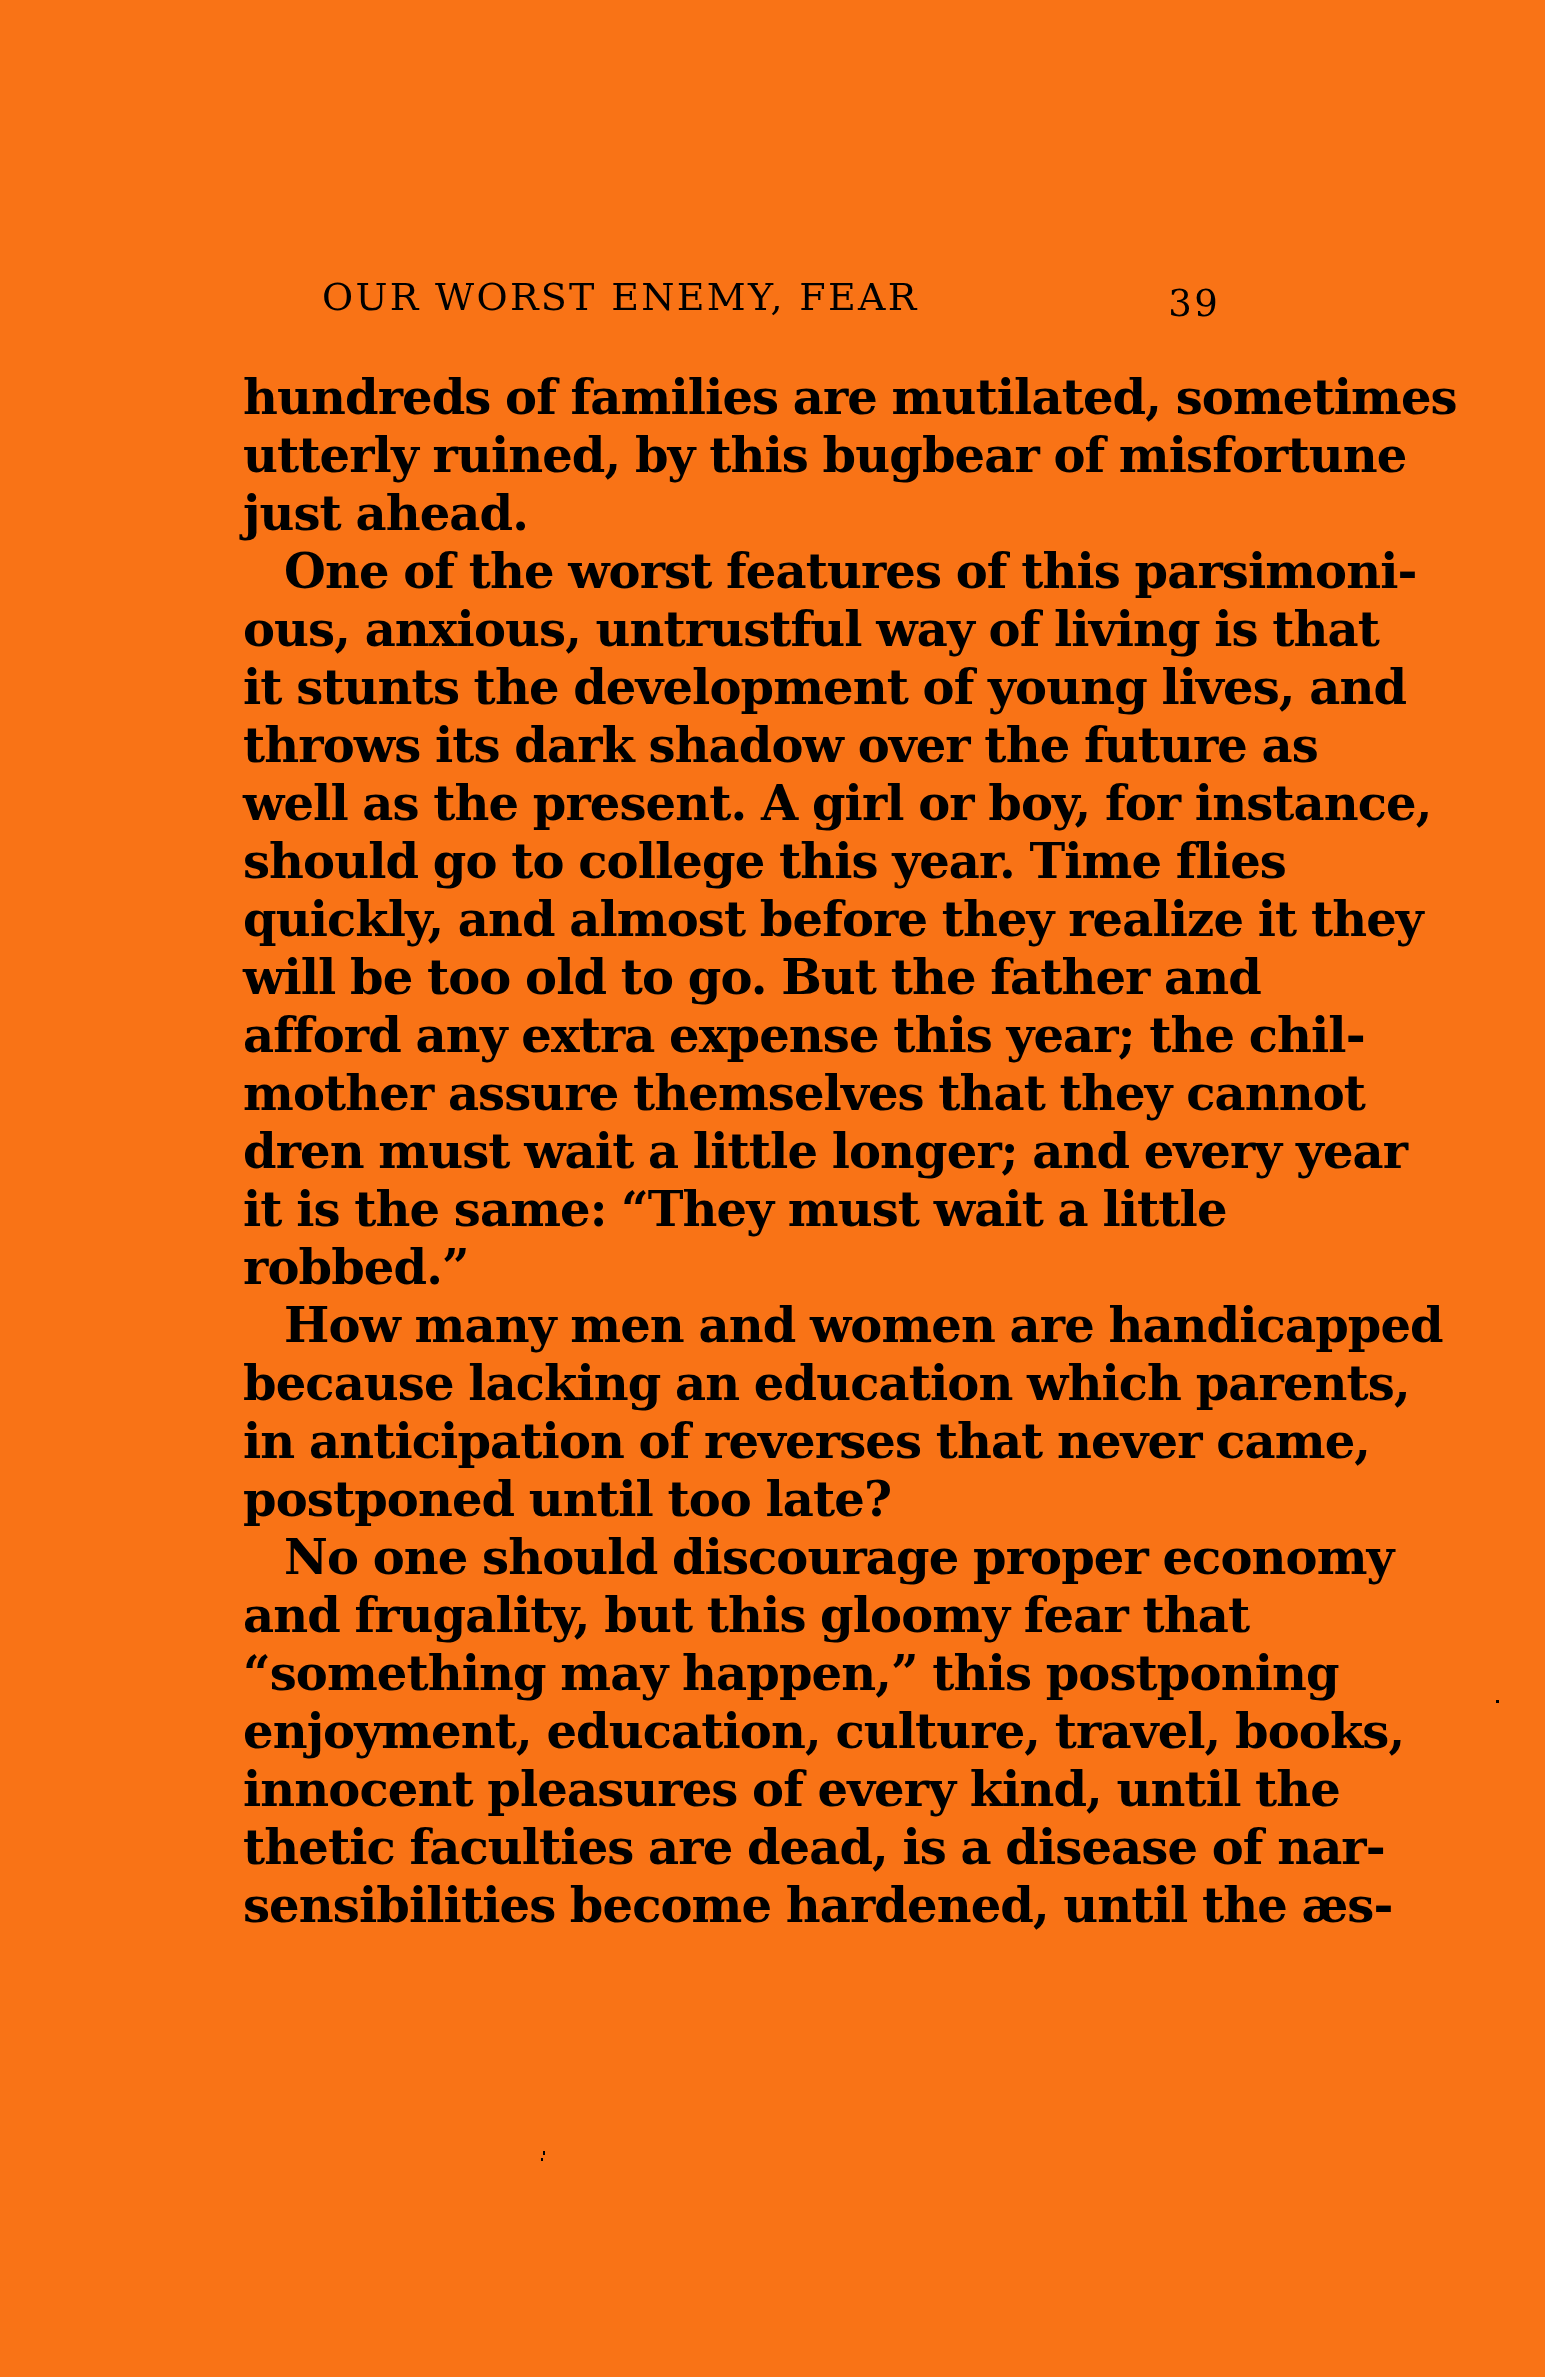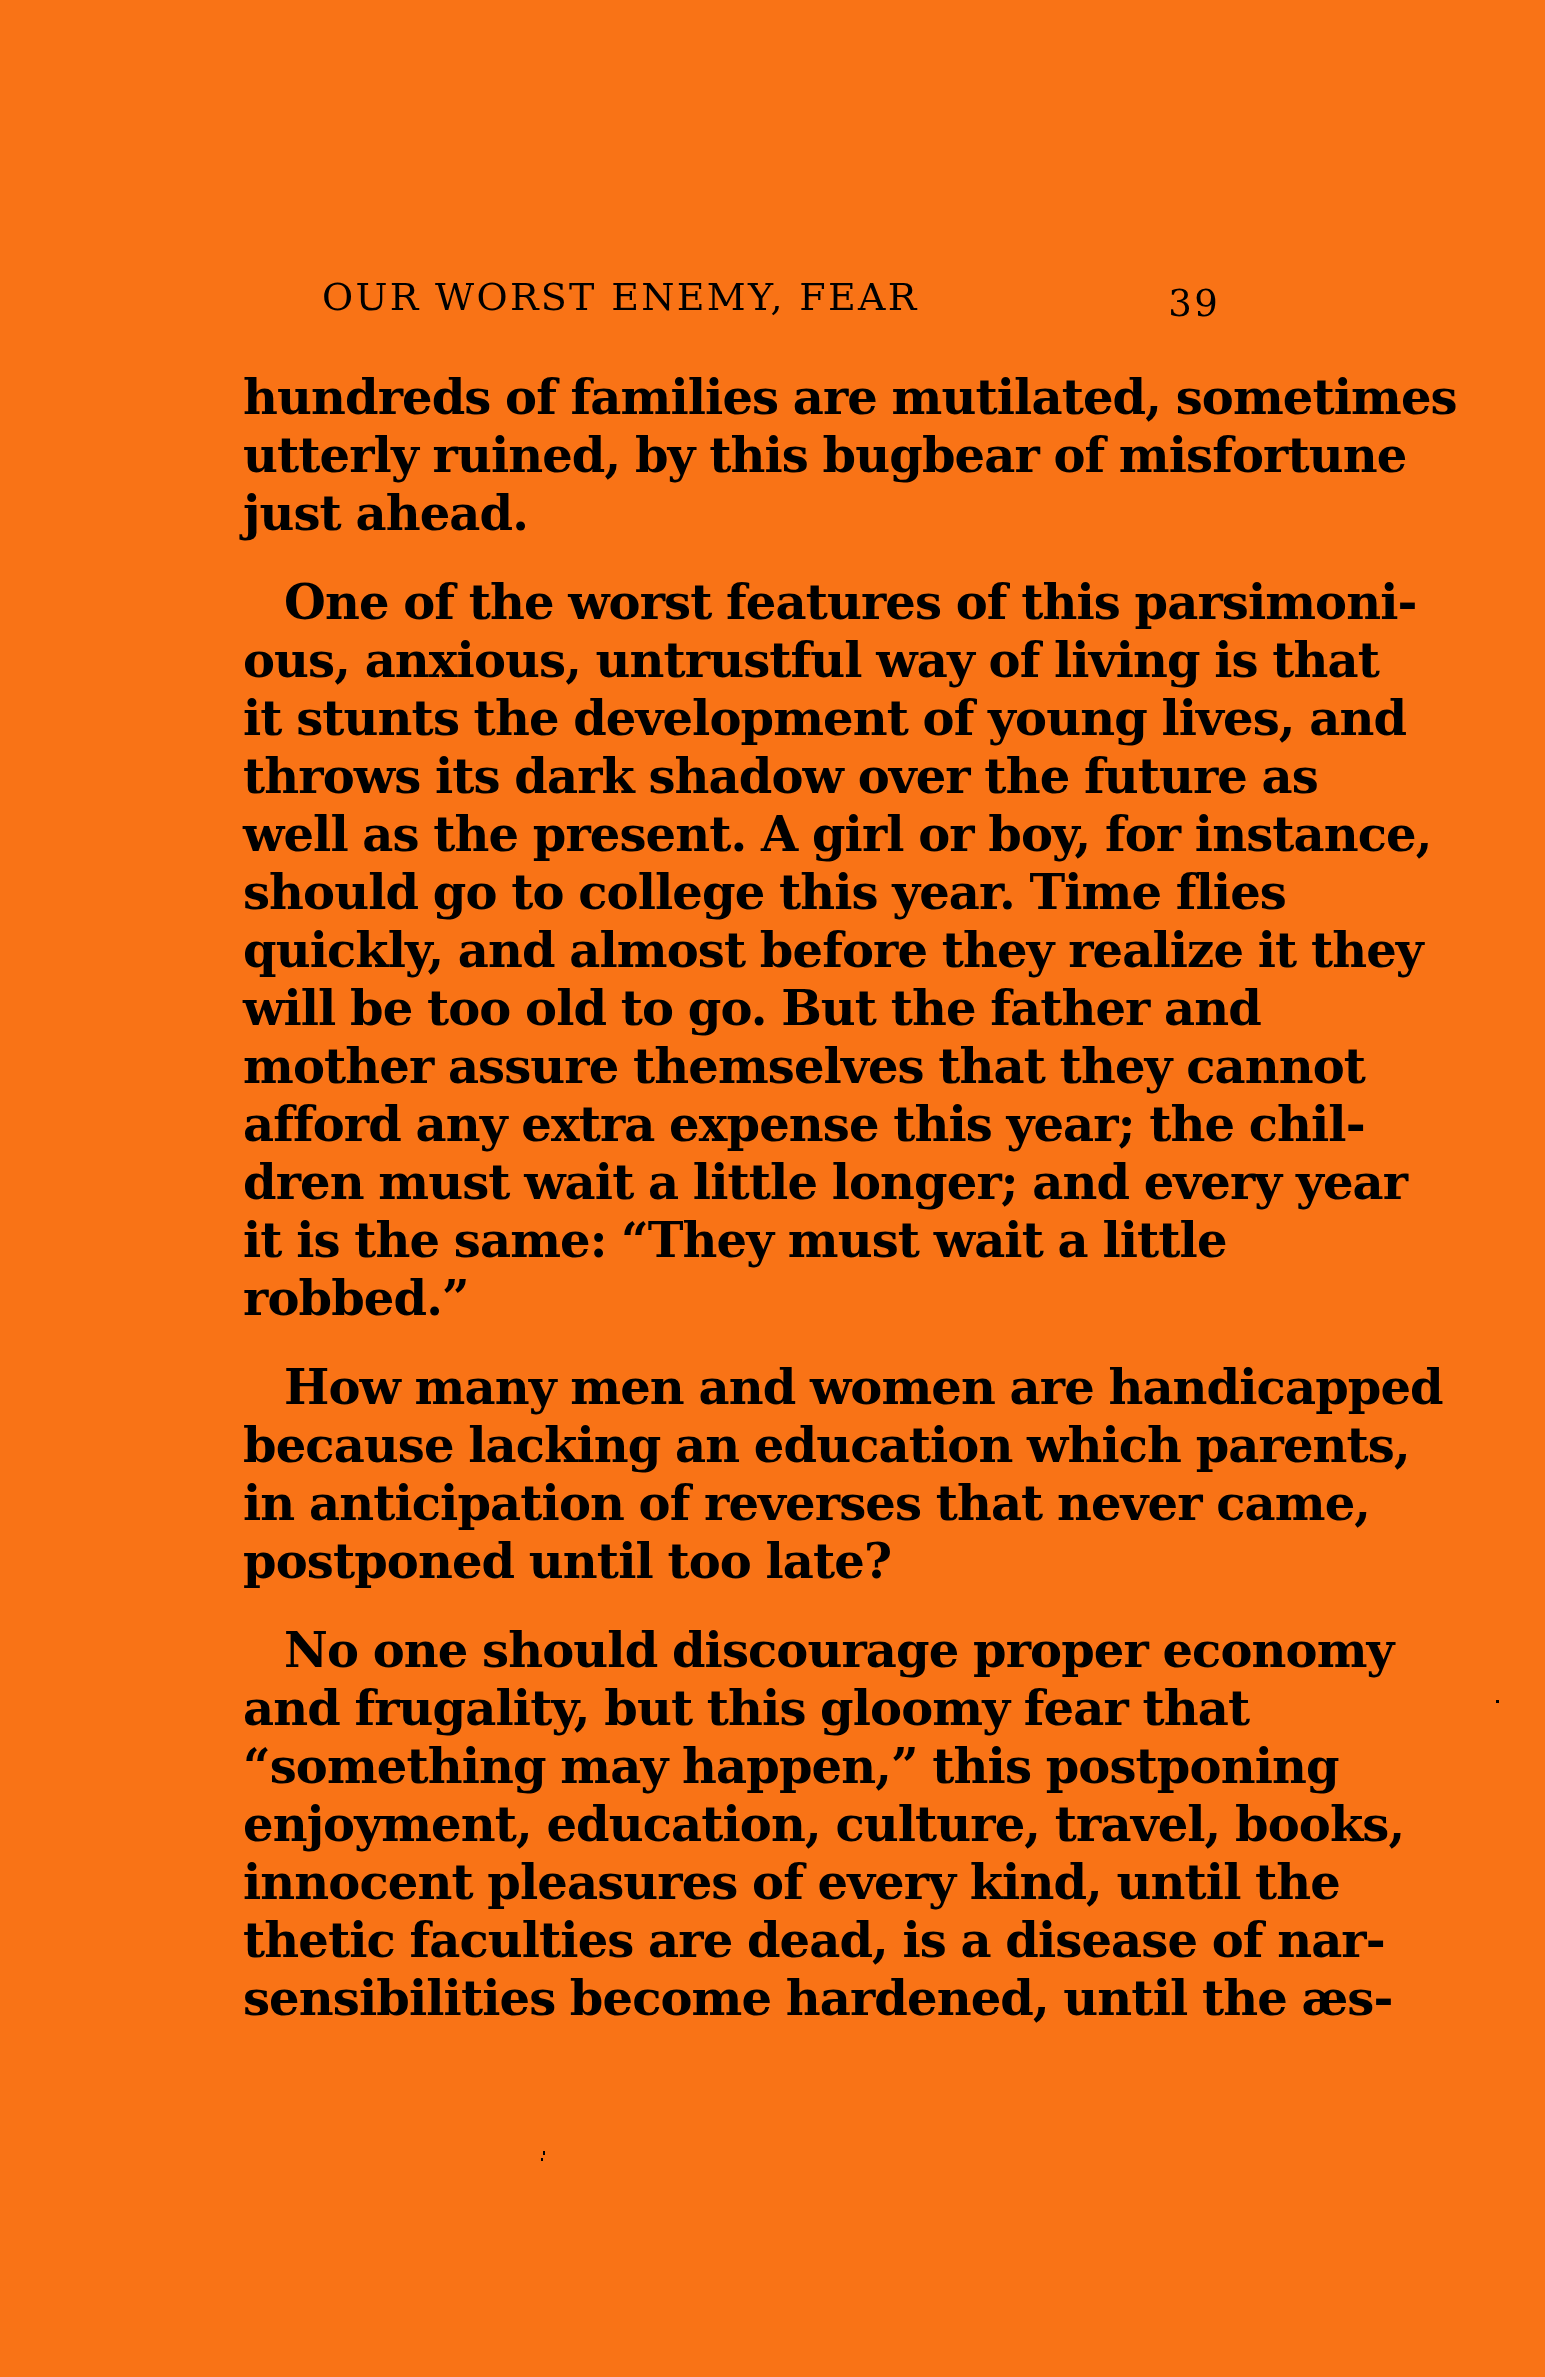--- a/index.html
+++ b/index.html
@@ -61,21 +61,20 @@
       text-align: justify;
       text-align-last: justify;
       letter-spacing: -0.9px;
       word-spacing: -1.2px;
     }
     .line.last {
       text-align-last: left;
     }
     .line.indent {
       padding-left: 41px;
-      margin-top: 31px;
     }
     .speck {
       position: absolute;
       background: #000;
     }
   </style>
 </head>
 <body>
 
 <div class="page">
@@ -89,22 +88,22 @@
       <div class="line">utterly ruined, by this bugbear of misfortune</div>
       <div class="line last">just ahead.</div>
       <div class="line indent">One of the worst features of this parsimoni-</div>
       <div class="line">ous, anxious, untrustful way of living is that</div>
       <div class="line">it stunts the development of young lives, and</div>
       <div class="line">throws its dark shadow over the future as</div>
       <div class="line">well as the present. A girl or boy, for instance,</div>
       <div class="line">should go to college this year. Time flies</div>
       <div class="line">quickly, and almost before they realize it they</div>
       <div class="line">will be too old to go. But the father and</div>
+      <div class="line">afford any extra expense this year; the chil-</div>
       <div class="line">mother assure themselves that they cannot</div>
-      <div class="line">afford any extra expense this year; the chil-</div>
       <div class="line">dren must wait a little longer; and every year</div>
       <div class="line">it is the same: “They must wait a little</div>
       <div class="line last">robbed.”</div>
       <div class="line indent">How many men and women are handicapped</div>
       <div class="line">because lacking an education which parents,</div>
       <div class="line">in anticipation of reverses that never came,</div>
       <div class="line last">postponed until too late?</div>
       <div class="line indent">No one should discourage proper economy</div>
       <div class="line">and frugality, but this gloomy fear that</div>
       <div class="line">“something may happen,” this postponing</div>

